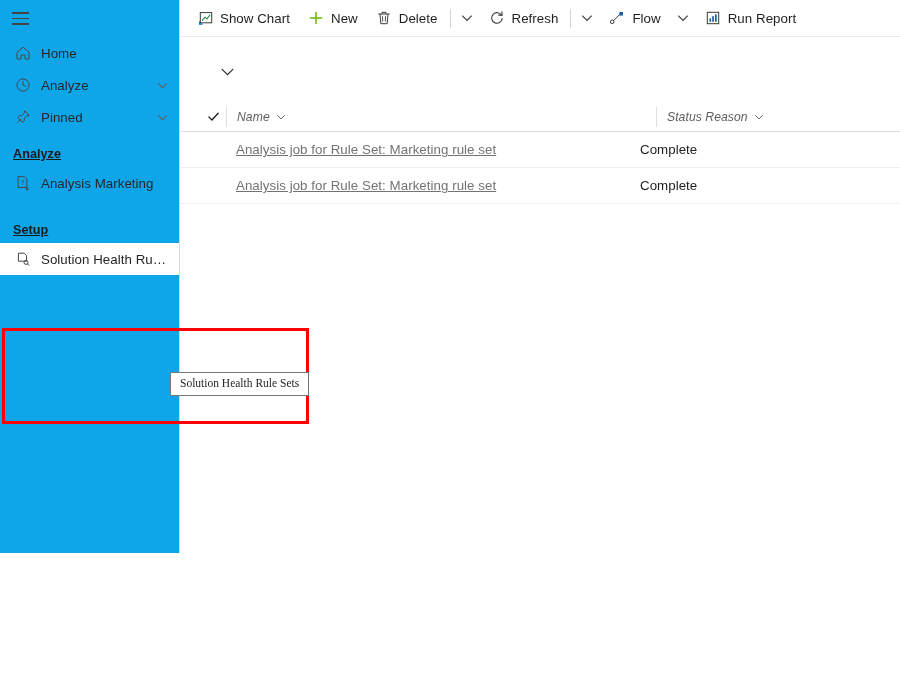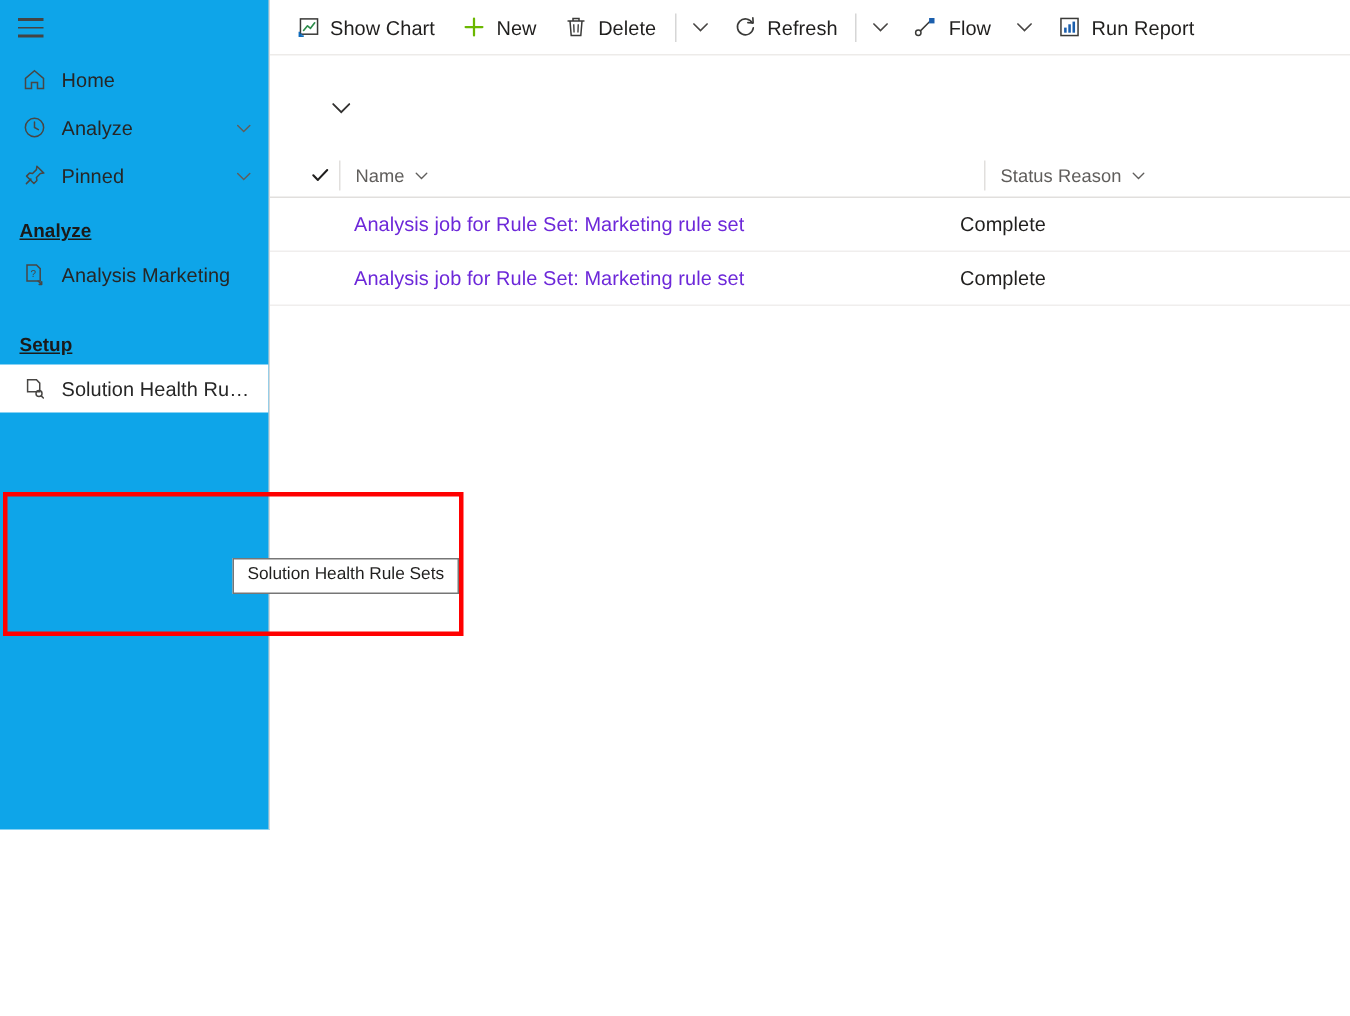--- a/index.html
+++ b/index.html
@@ -135,31 +135,32 @@
     height: 96px;
     border: 3px solid #ff0000;
     box-sizing: border-box;
     pointer-events: none;
     z-index: 40;
   }
 
   
   .tooltip {
     position: absolute;
-    left: 155px;
+    left: 170px;
     top: 372px;
     background: #ffffff;
     border: 1px solid #767676;
     color: #201f1e;
     font-size: 11.5px;
     padding: 4px 9px 5px 9px;
     white-space: nowrap;
     z-index: 45;
     box-sizing: border-box;
     line-height: 13px;
+    font-family: Liberation Serif, serif;
   }
 
   
   .main {
     flex: 1 1 auto;
     height: 677px;
     background: #ffffff;
     position: relative;
     overflow: hidden;
     display: flex;
@@ -265,20 +266,21 @@
     display: flex;
     align-items: center;
     font-size: 12.2px;
     color: #605e5c;
     border-left: 1px solid #e1dfdd;
     height: 20px;
     box-sizing: border-box;
     padding-left: 10px;
     cursor: pointer;
     letter-spacing: 0.05px;
+    font-style: italic;
   }
   .col-name { flex: 0 0 430px; }
   .col-status { flex: 1 1 auto; }
   .col-head .col-caret {
     margin-left: 6px;
     display: flex;
     align-items: center;
     color: #605e5c;
   }
 
@@ -290,25 +292,26 @@
     border-bottom: 1px solid #f0eeed;
     box-sizing: border-box;
     padding-left: 20px;
     cursor: pointer;
   }
   .cell-name {
     flex: 0 0 430px;
     padding-left: 36px;
     box-sizing: border-box;
     font-size: 13.3px;
-    color: #6d28d9;
+    color: #737373;
     white-space: nowrap;
     overflow: hidden;
     text-overflow: ellipsis;
     letter-spacing: 0.05px;
+    text-decoration: underline;
   }
   .cell-name .link { cursor: pointer; }
   .cell-status {
     flex: 1 1 auto;
     padding-left: 10px;
     box-sizing: border-box;
     font-size: 13.3px;
     color: #201f1e;
     letter-spacing: 0.05px;
   }

